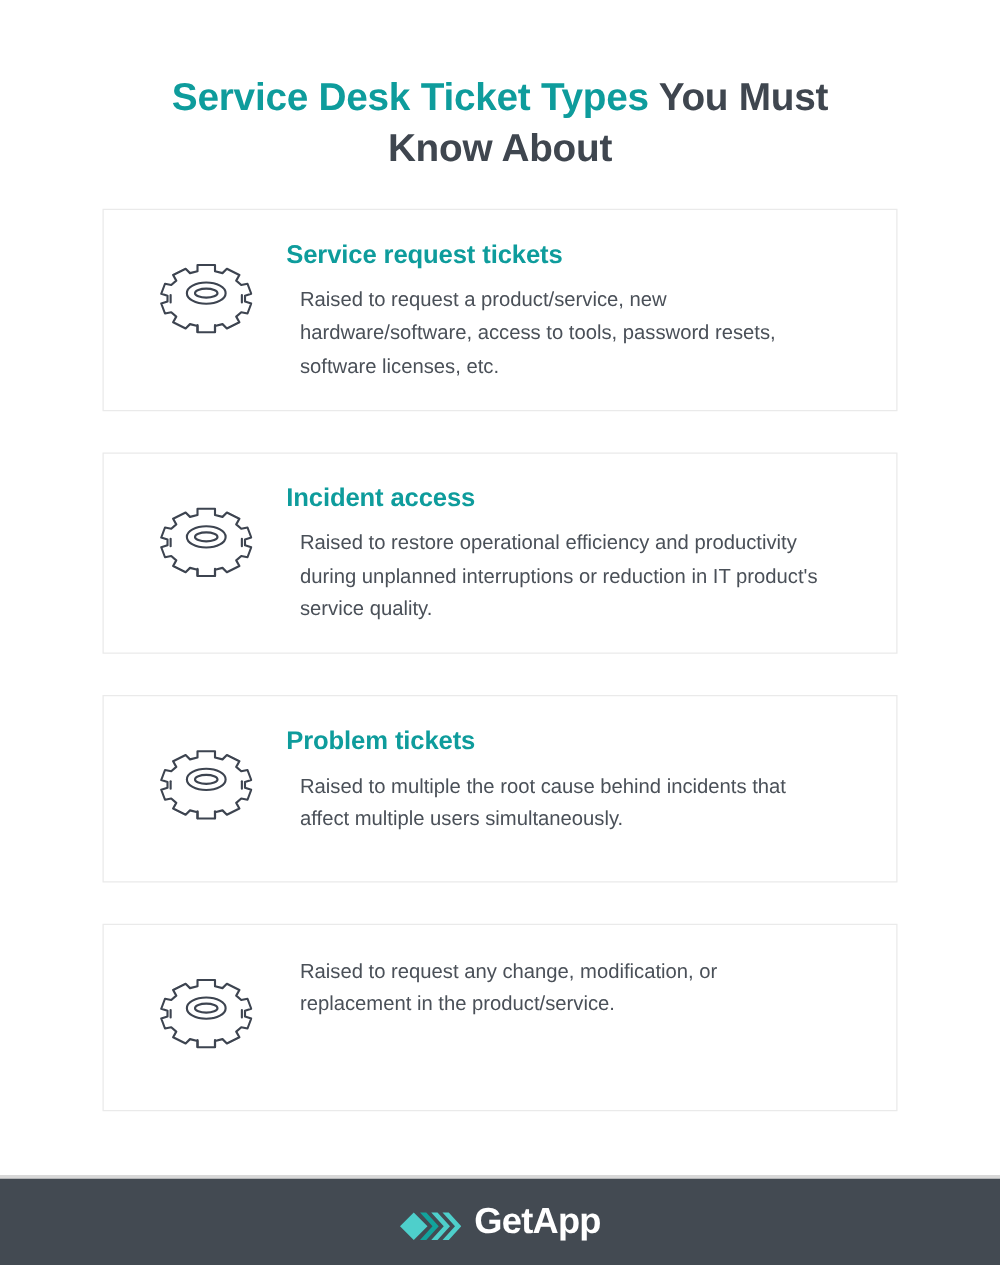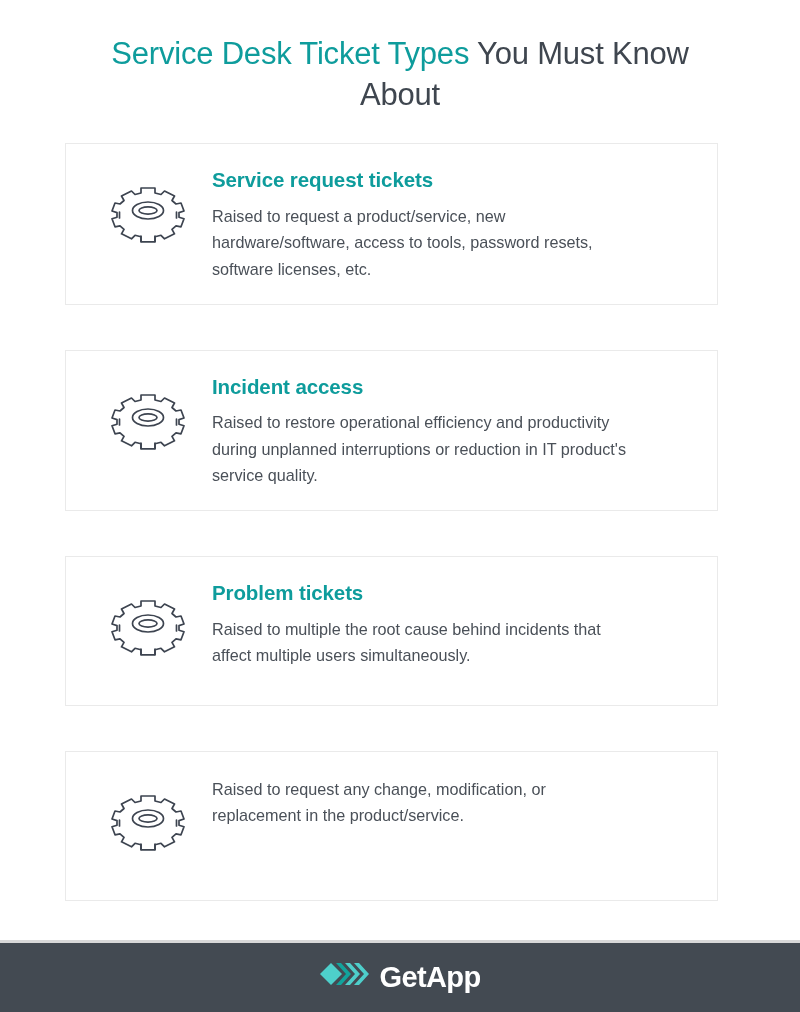--- a/index.html
+++ b/index.html
@@ -22,33 +22,34 @@
     flex-direction: column;
   }
 
   
   .title-wrap {
     padding: 33px 110px 0 110px;
     text-align: center;
   }
   .title {
     font-size: 31px;
-    font-weight: normal;
+    font-weight: bold;
     line-height: 1.33;
     letter-spacing: -0.2px;
     color: #3f464f;
+    margin-top: 24px;
   }
   .title .accent { color: #0e9c9c; }
 
   
   .cards {
-    padding: 28px 82px 0 65px;
+    padding: 28px 82px 0 82px;
     display: flex;
     flex-direction: column;
-    gap: 45px;
+    gap: 33px;
   }
 
   .card {
     border: 1px solid #eaeaea;
     background: #ffffff;
     display: flex;
     align-items: flex-start;
     padding: 22px 26px 22px 28px;
     min-height: 150px;
   }
@@ -75,38 +76,39 @@
     letter-spacing: -0.1px;
     margin-bottom: 10px;
     line-height: 1.2;
   }
 
   .card-desc {
     color: #4a5058;
     font-size: 16.2px;
     line-height: 1.62;
     max-width: 420px;
+    margin-left: 11px;
   }
 
   
   .footer {
     position: absolute;
     left: 0;
     right: 0;
     bottom: 0;
     height: 72px;
     background: #434a52;
     border-top: 3px solid #d8d8d8;
     display: flex;
     align-items: center;
     justify-content: center;
   }
   .logo {
     display: flex;
-    align-items: flex-start;
+    align-items: flex-end;
     gap: 10px;
   }
   .logo-mark { display: block; }
   .logo-text {
     color: #ffffff;
     font-size: 29px;
     font-weight: bold;
     letter-spacing: -0.6px;
   }
 </style>

